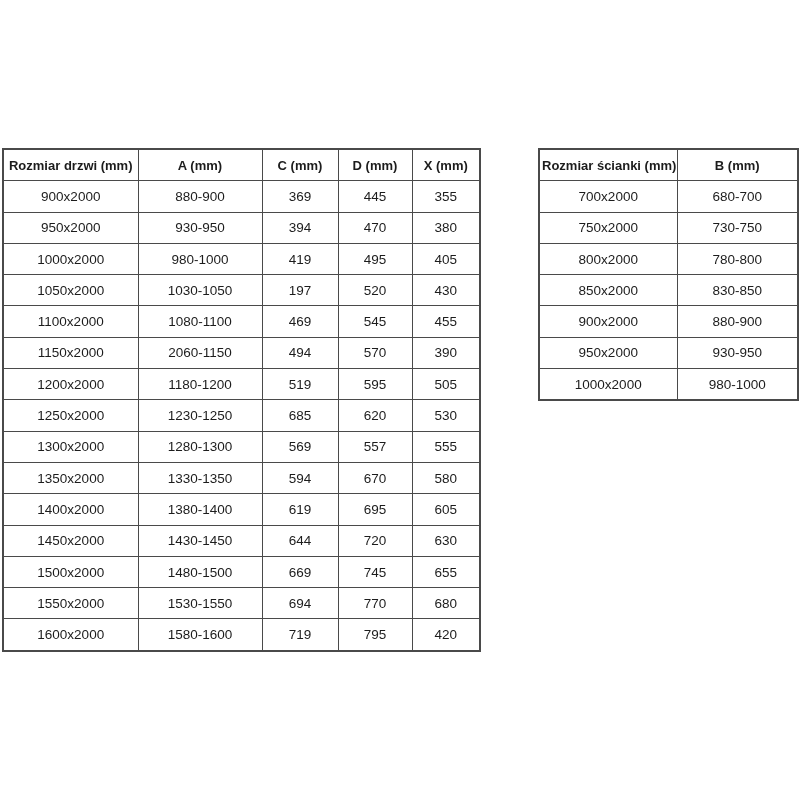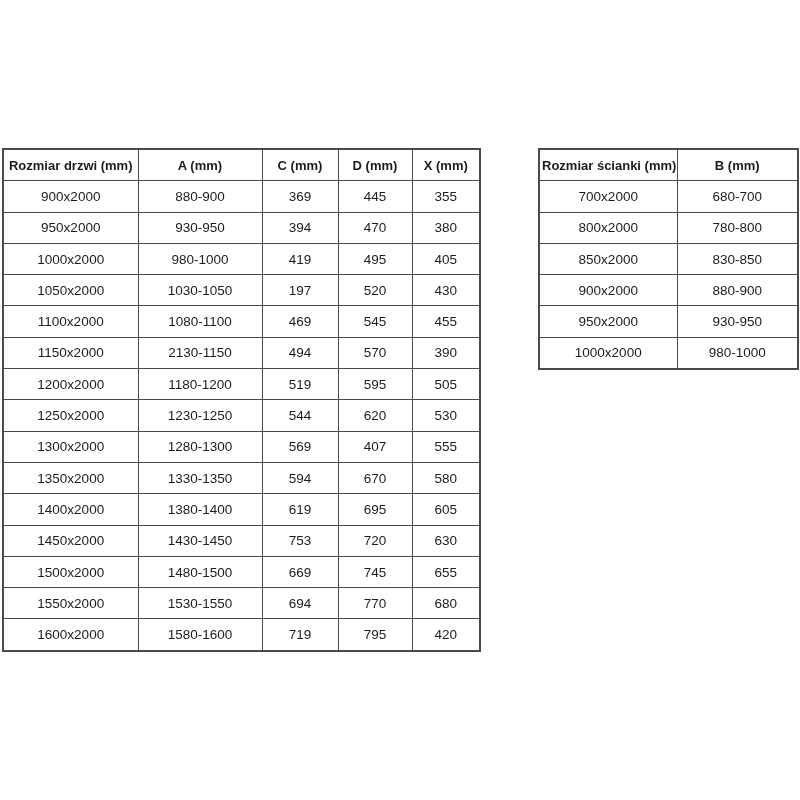--- a/index.html
+++ b/index.html
@@ -97,64 +97,64 @@
         </tr>
         <tr>
           <td>1100x2000</td>
           <td>1080-1100</td>
           <td>469</td>
           <td>545</td>
           <td>455</td>
         </tr>
         <tr>
           <td>1150x2000</td>
-          <td>2130-1150</td>
+          <td>2060-1150</td>
           <td>494</td>
           <td>570</td>
           <td>390</td>
         </tr>
         <tr>
           <td>1200x2000</td>
           <td>1180-1200</td>
           <td>519</td>
           <td>595</td>
           <td>505</td>
         </tr>
         <tr>
           <td>1250x2000</td>
           <td>1230-1250</td>
-          <td>544</td>
+          <td>685</td>
           <td>620</td>
           <td>530</td>
         </tr>
         <tr>
           <td>1300x2000</td>
           <td>1280-1300</td>
           <td>569</td>
-          <td>407</td>
+          <td>557</td>
           <td>555</td>
         </tr>
         <tr>
           <td>1350x2000</td>
           <td>1330-1350</td>
           <td>594</td>
           <td>670</td>
           <td>580</td>
         </tr>
         <tr>
           <td>1400x2000</td>
           <td>1380-1400</td>
           <td>619</td>
           <td>695</td>
           <td>605</td>
         </tr>
         <tr>
           <td>1450x2000</td>
           <td>1430-1450</td>
-          <td>753</td>
+          <td>644</td>
           <td>720</td>
           <td>630</td>
         </tr>
         <tr>
           <td>1500x2000</td>
           <td>1480-1500</td>
           <td>669</td>
           <td>745</td>
           <td>655</td>
         </tr>
@@ -185,20 +185,24 @@
           <th>Rozmiar ścianki (mm)</th>
           <th>B (mm)</th>
         </tr>
       </thead>
       <tbody>
         <tr>
           <td>700x2000</td>
           <td>680-700</td>
         </tr>
         <tr>
+          <td>750x2000</td>
+          <td>730-750</td>
+        </tr>
+        <tr>
           <td>800x2000</td>
           <td>780-800</td>
         </tr>
         <tr>
           <td>850x2000</td>
           <td>830-850</td>
         </tr>
         <tr>
           <td>900x2000</td>
           <td>880-900</td>

